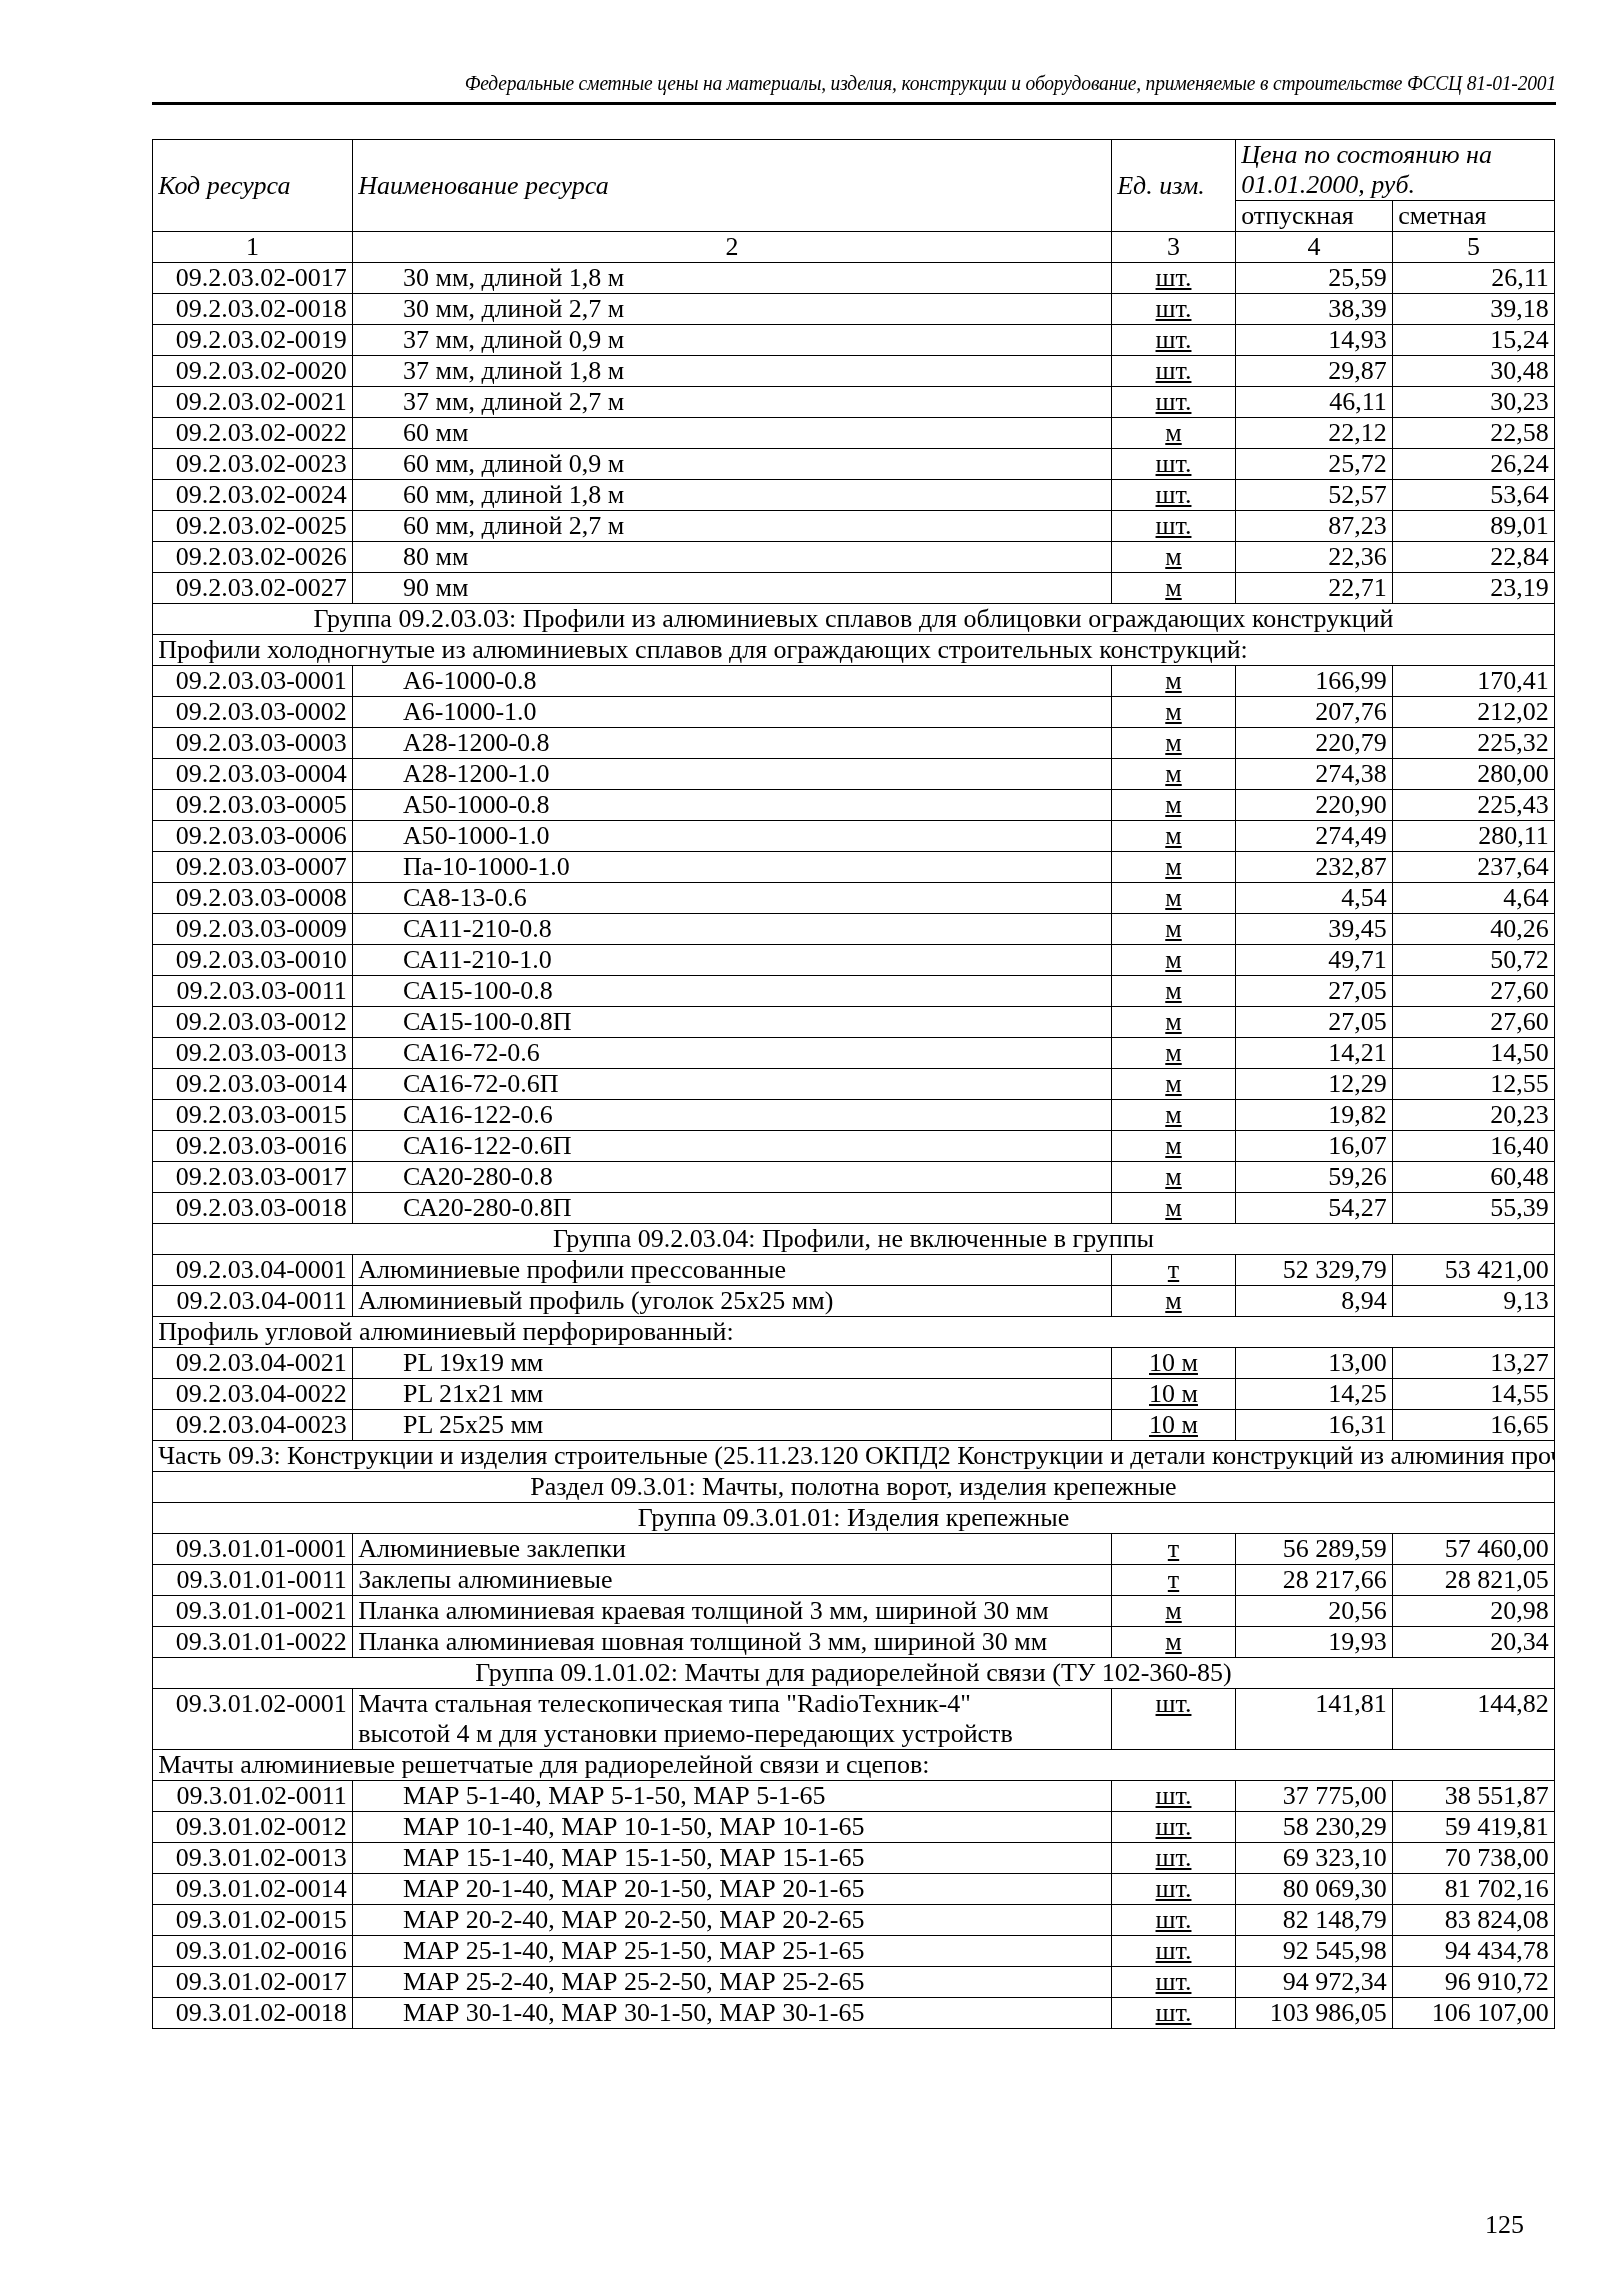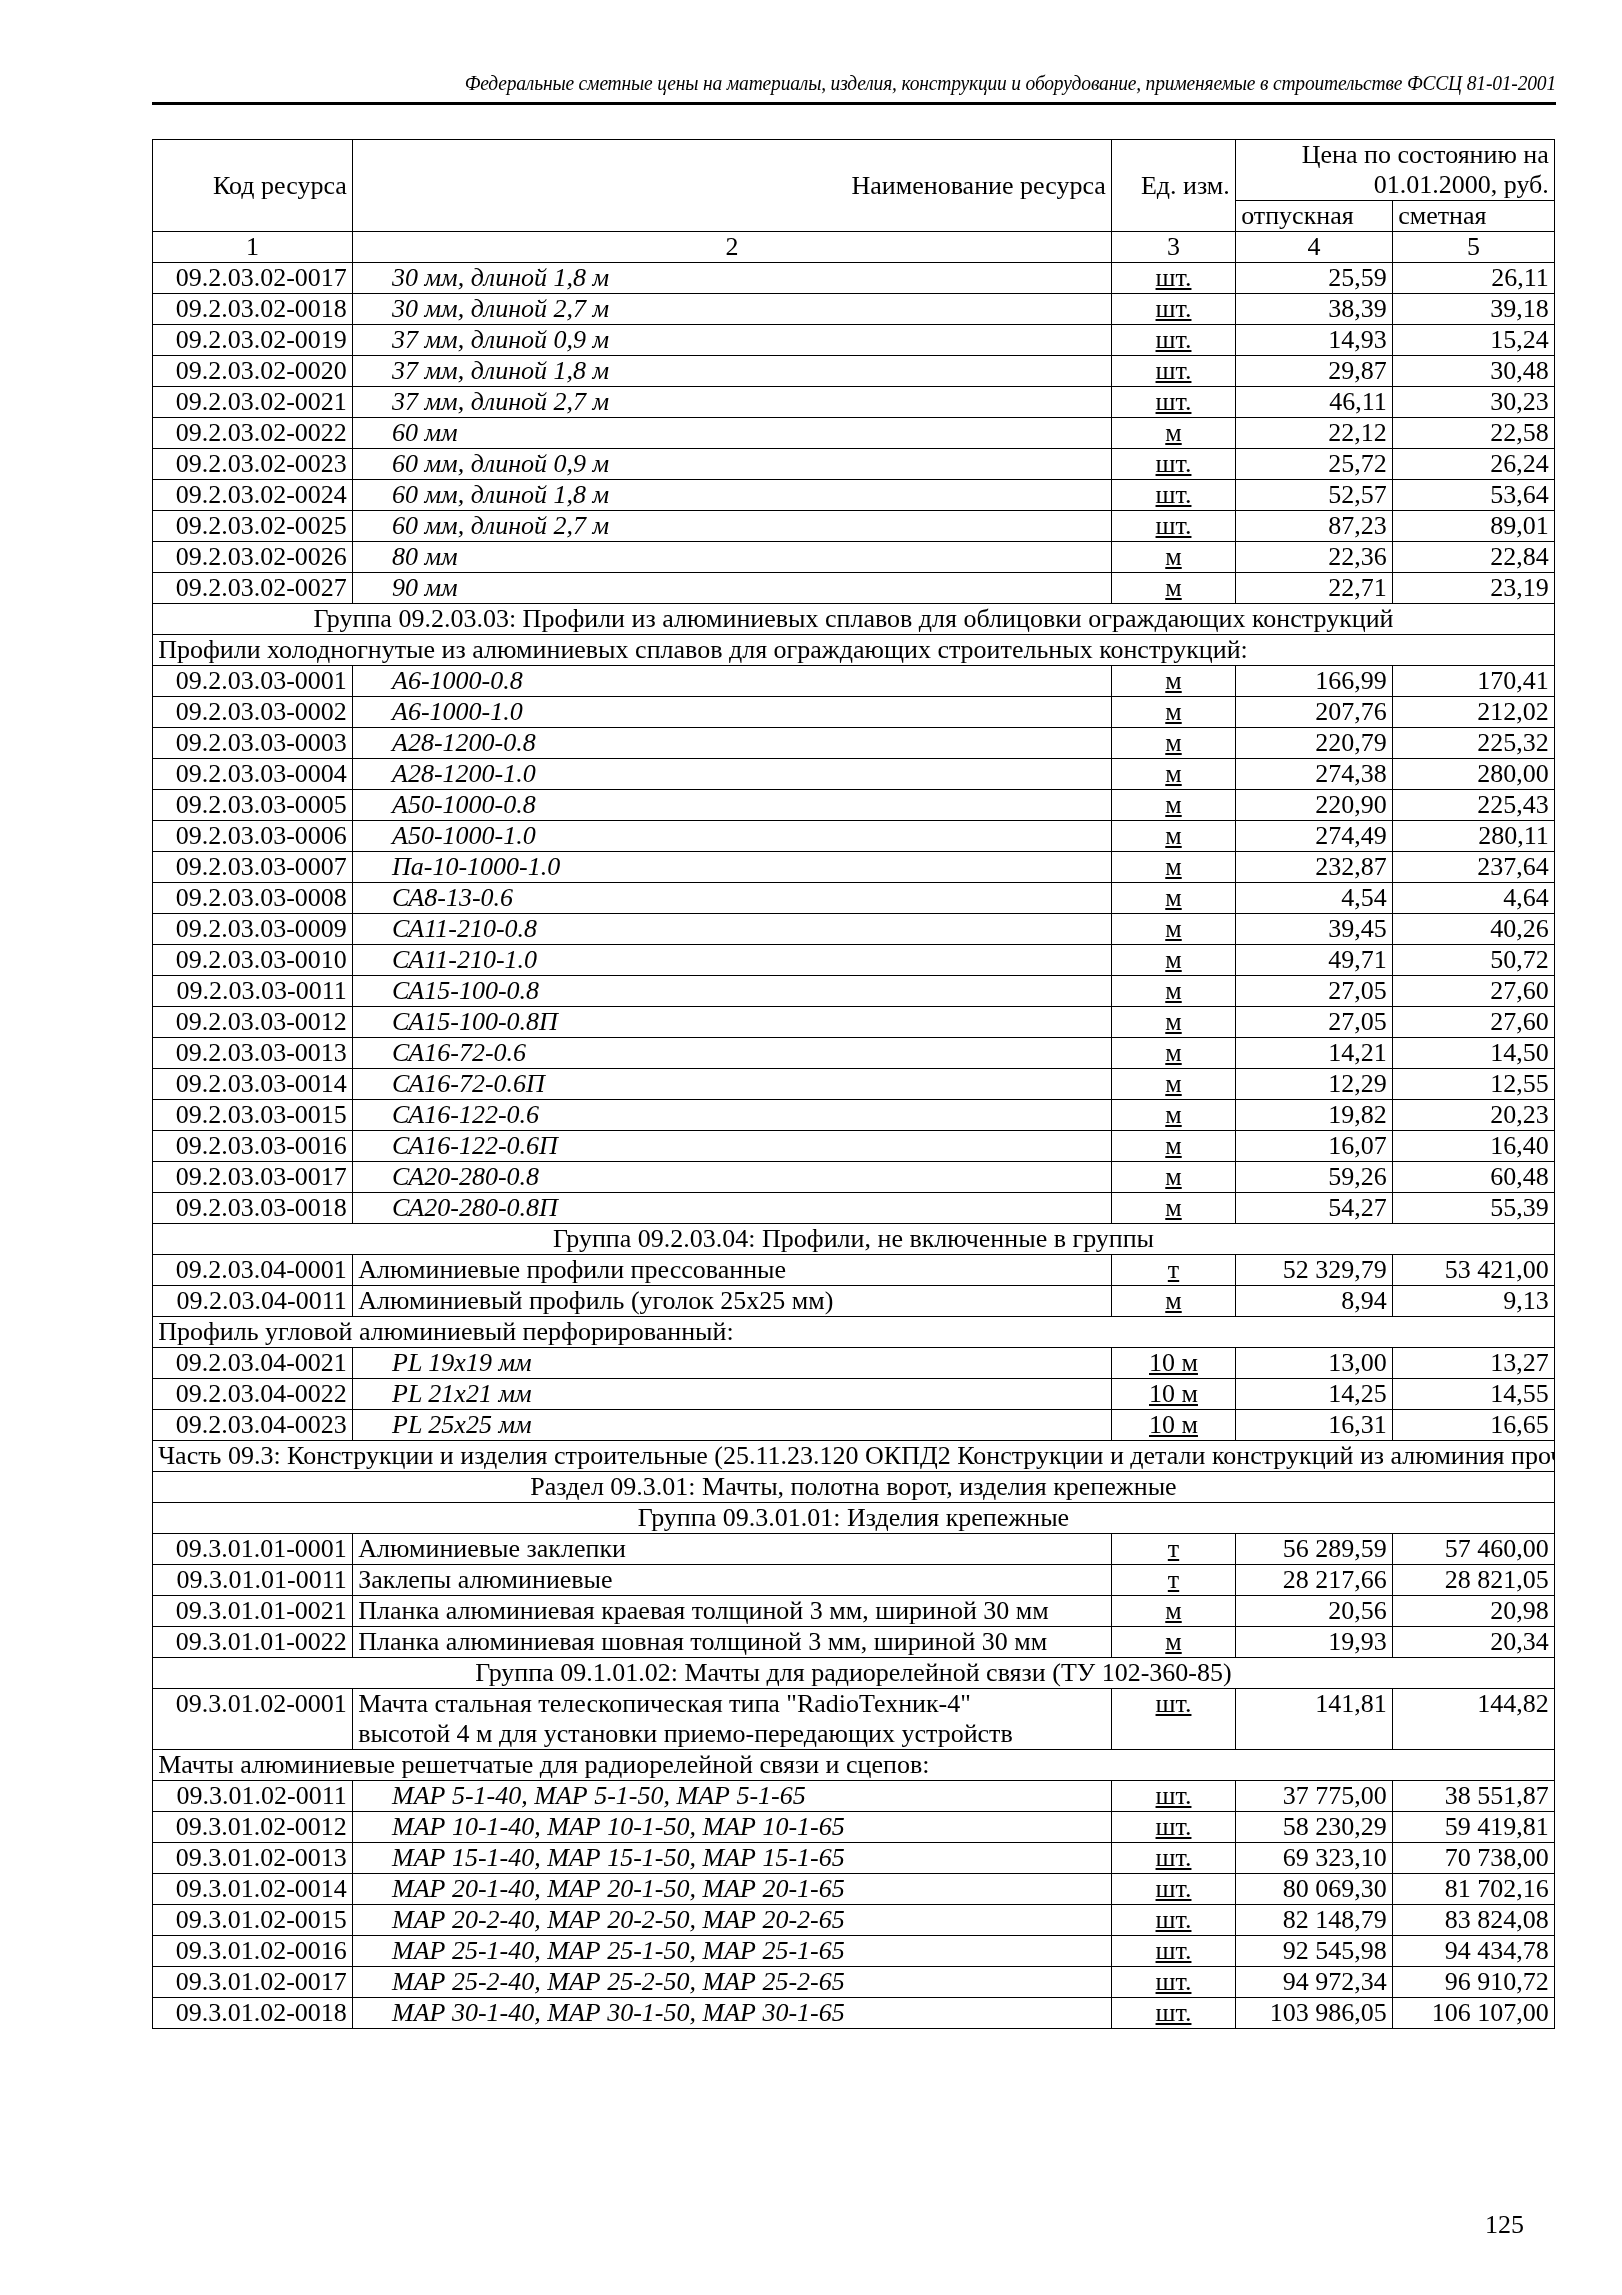--- a/index.html
+++ b/index.html
@@ -11,26 +11,26 @@
   }
   .header-rule { position: absolute; left: 152px; top: 102px; width: 1404px; height: 2.6px; background: #000; }
   table.price {
     position: absolute; left: 152px; top: 139px; width: 1402px;
     border-collapse: collapse; table-layout: fixed;
   }
   table.price td, table.price th {
     border: 1.3px solid #000; padding: 0 5.2px; font-weight: normal;
     font-size: 26px; line-height: 30px; height: 30px; white-space: nowrap; overflow: hidden;
   }
-  th.hdr { font-size: 18.3px; line-height: 22px; text-align: right; vertical-align: middle; }
+  th.hdr { font-size: 18.3px; line-height: 22px; text-align: left; vertical-align: middle; font-style: italic; }
   th.hdr-small { font-size: 17.7px; line-height: 19.6px; height: 19.6px; text-align: left; }
   td.colnum { font-size: 18.3px; line-height: 19.6px; height: 19.6px; text-align: center; }
   td.code { text-align: right; padding-left: 6.5px; margin-top: 28px; }
   td.name { text-align: left; padding-left: 7.9px; }
-  td.name.indent { padding-left: 39px; font-style: italic; }
+  td.name.indent { padding-left: 50px; }
   td.unit { text-align: center; text-decoration: underline; }
   td.num { text-align: right; padding-right: 6.5px; }
   td.group { text-align: center; font-weight: bold; font-size: 27.5px; }
   td.subhead { text-align: left; padding-left: 203px; }
   td.part { text-align: center; font-weight: bold; font-size: 43px; line-height: 50px; height: auto; white-space: normal; padding: 3.9px 6.5px; }
   td.multiline { white-space: normal; line-height: 30px; vertical-align: top; }
   td.top { vertical-align: top; }
   .page-number { position: absolute; left: 1485px; top: 2210px; font-size: 26px; }
 </style>
 </head>

